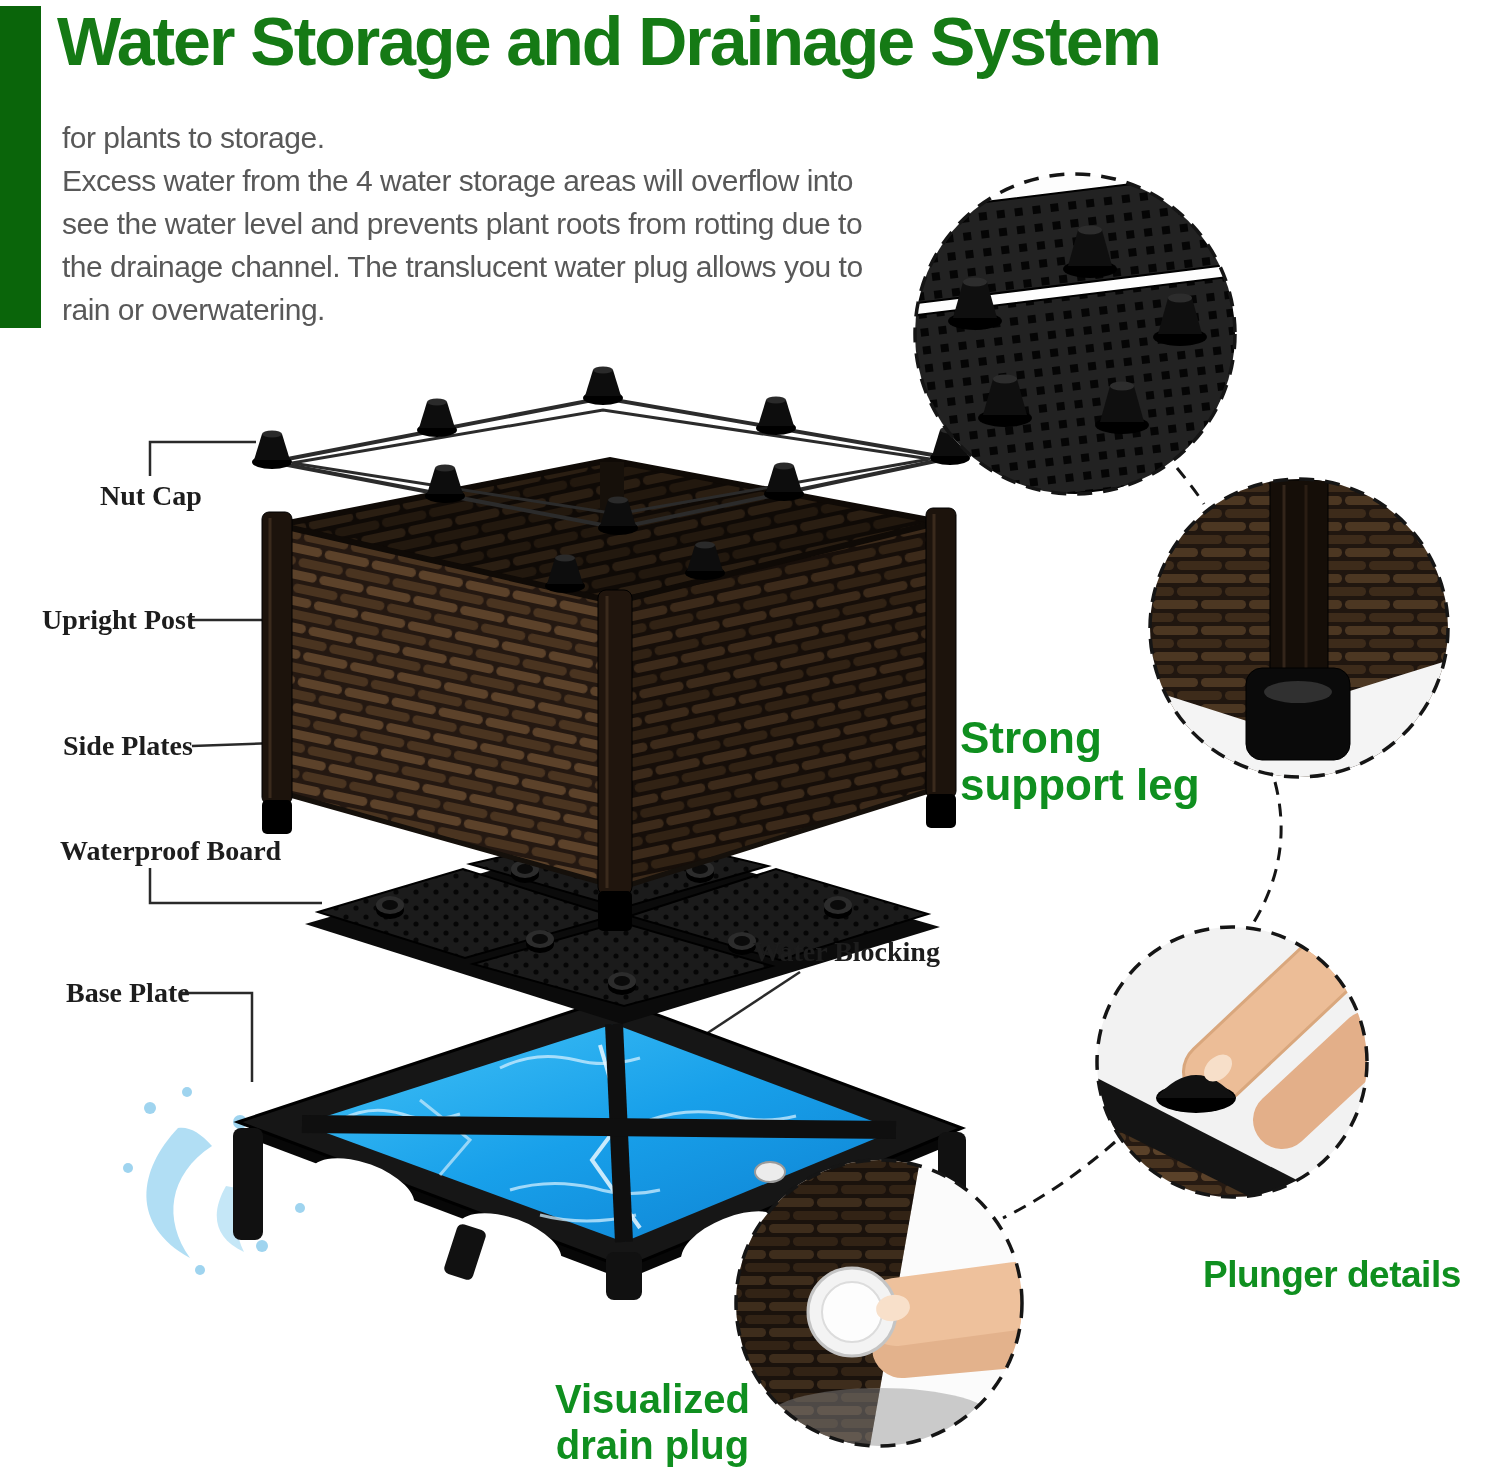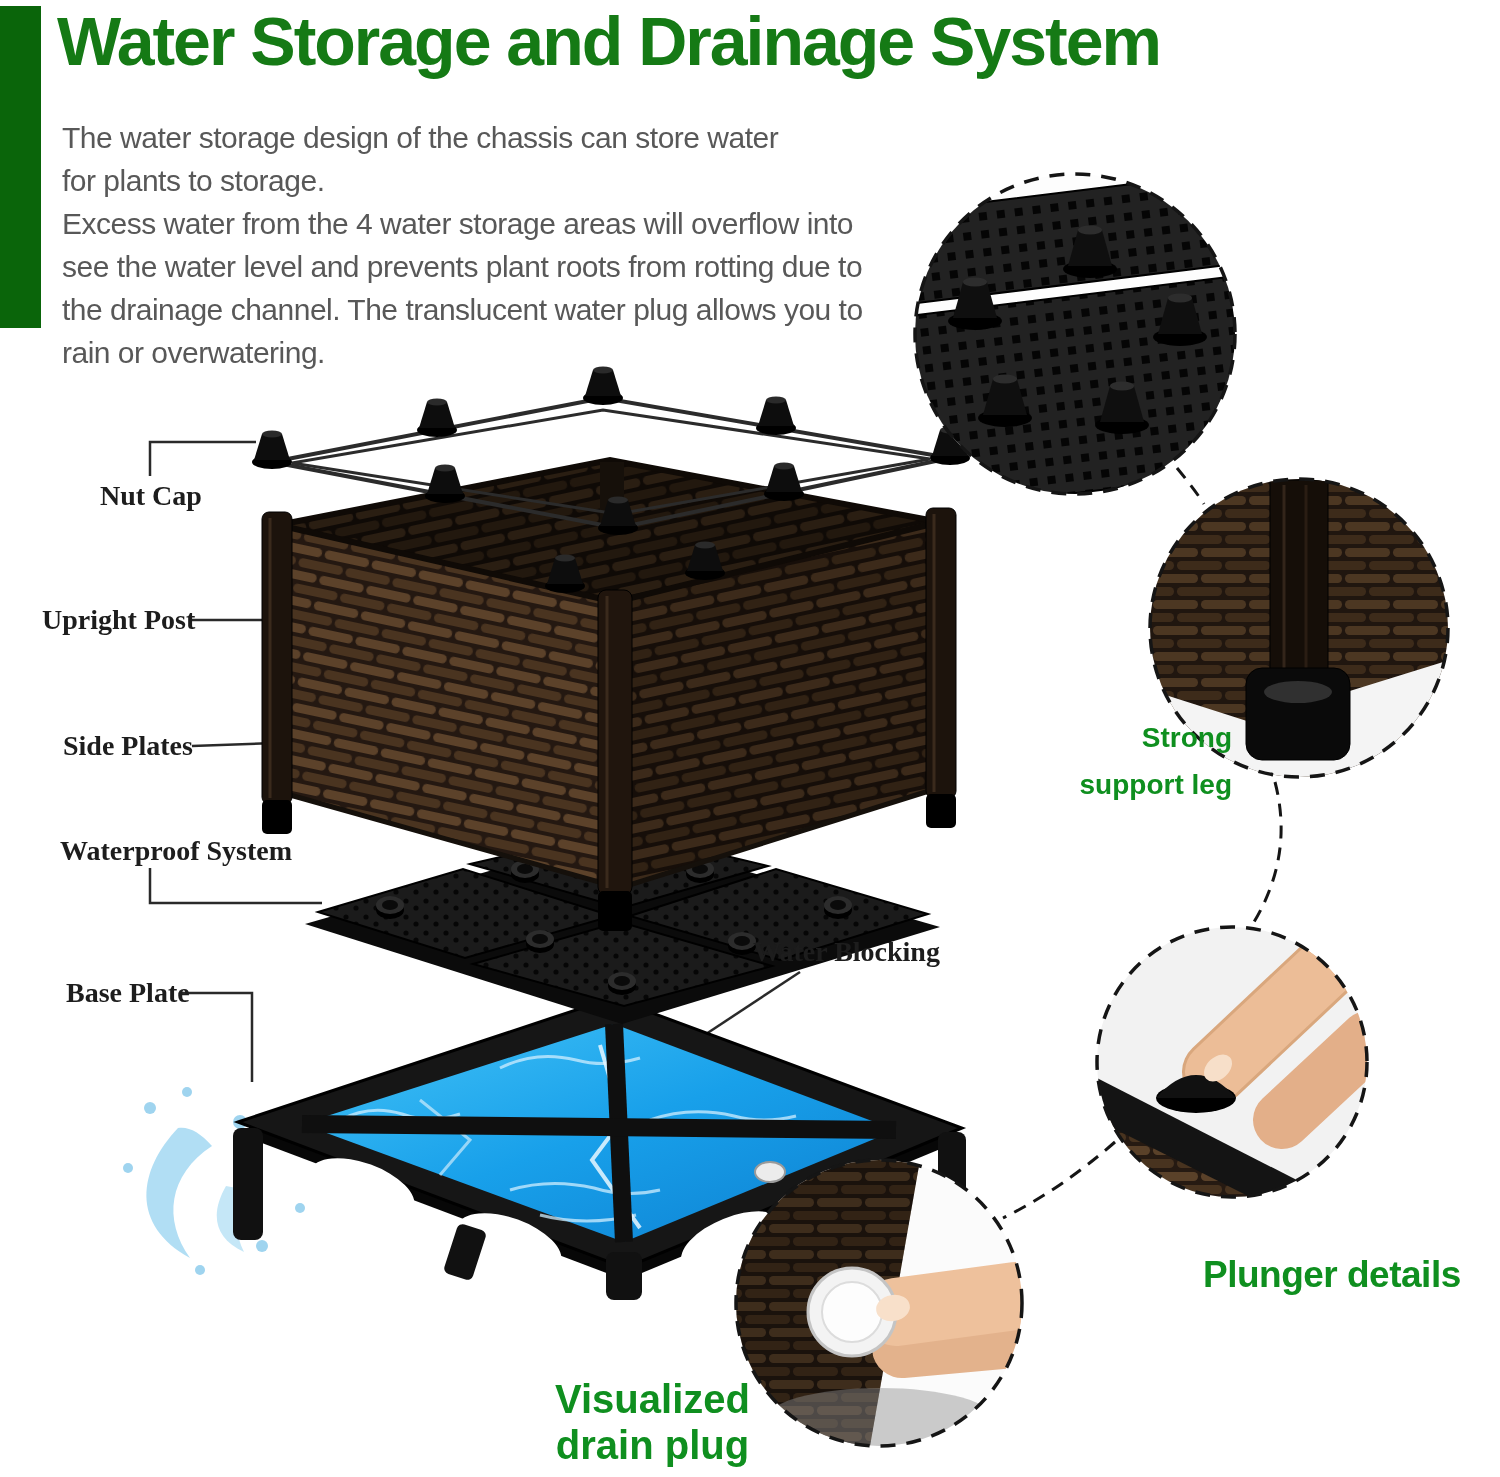--- a/index.html
+++ b/index.html
@@ -13,21 +13,21 @@
   .title{
     left:57px;top:2px;font-size:68px;font-weight:800;letter-spacing:-2px;
     color:var(--title_green,#157a15);white-space:nowrap;
   }
   .desc{left:62px;top:116px;font-size:30px;line-height:43px;letter-spacing:-0.5px;color:var(--body_text,#585858);}
   .desc div{white-space:nowrap;}
   .part-label{font-size:28px;font-weight:700;color:var(--label_text,#1d1d1d);white-space:nowrap;font-family:Liberation Serif, serif;}
   .callout-label{font-weight:700;color:var(--callout_green,#0f8f1f);}
   .callout-label span{display:block;white-space:nowrap;}
   .cl-water{left:1213px;top:266px;font-size:36px;line-height:44px;}
-  .cl-leg{left:960px;top:714px;width:272px;text-align:right;font-size:28px;line-height:47px;}
+  .cl-leg{left:960px;top:714px;width:272px;font-size:44px;line-height:47px;}
   .cl-plunger{left:1203px;top:1254px;font-size:37px;letter-spacing:-0.5px;white-space:nowrap;}
   .cl-drain{left:525px;top:1376px;width:255px;text-align:center;font-size:40px;line-height:46px;}
 </style>
 </head>
 <body>
 
 <svg class="abs" style="left:0;top:0" width="1500" height="1477" viewBox="0 0 1500 1477">
   <defs>
     <pattern id="weaveL" width="48" height="26" patternUnits="userSpaceOnUse" patternTransform="rotate(12)">
       <rect width="48" height="26" fill="#241811"></rect>
@@ -263,32 +263,31 @@
     <circle cx="852" cy="1312" r="30" fill="#fdfdfd" stroke="#dcdcdc" stroke-width="2"></circle>
     <ellipse cx="893" cy="1308" rx="17" ry="13" fill="#f8e0ca" transform="rotate(-10 893 1308)"></ellipse>
   </g>
   <circle cx="879" cy="1303" r="143" fill="none" stroke="#151515" stroke-width="3.5" stroke-dasharray="15 11"></circle>
 </svg>
 
 <div class="abs accent-bar"></div>
 <div class="abs title">Water Storage and Drainage System</div>
 
 <div class="abs desc">
-  <div>The water storage design of the chassis can store water</div>
   <div>for plants to storage.</div>
   <div>Excess water from the 4 water storage areas will overflow into</div>
   <div>see the water level and prevents plant roots from rotting due to</div>
   <div>the drainage channel. The translucent water plug allows you to</div>
   <div>rain or overwatering.</div>
 </div>
 
 <div class="abs part-label" style="left:100px;top:480px">Nut Cap</div>
 <div class="abs part-label" style="left:42px;top:604px">Upright Post</div>
 <div class="abs part-label" style="left:63px;top:730px">Side Plates</div>
-<div class="abs part-label" style="left:60px;top:835px">Waterproof System</div>
+<div class="abs part-label" style="left:60px;top:835px">Waterproof Board</div>
 <div class="abs part-label" style="left:66px;top:977px">Base Plate</div>
 <div class="abs part-label" style="left:753px;top:936px">Water Blocking</div>
 
 <div class="abs callout-label cl-water">
 </div>
 <div class="abs callout-label cl-leg">
   <span>Strong</span>
   <span>support leg</span>
 </div>
 <div class="abs callout-label cl-plunger">Plunger details</div>

